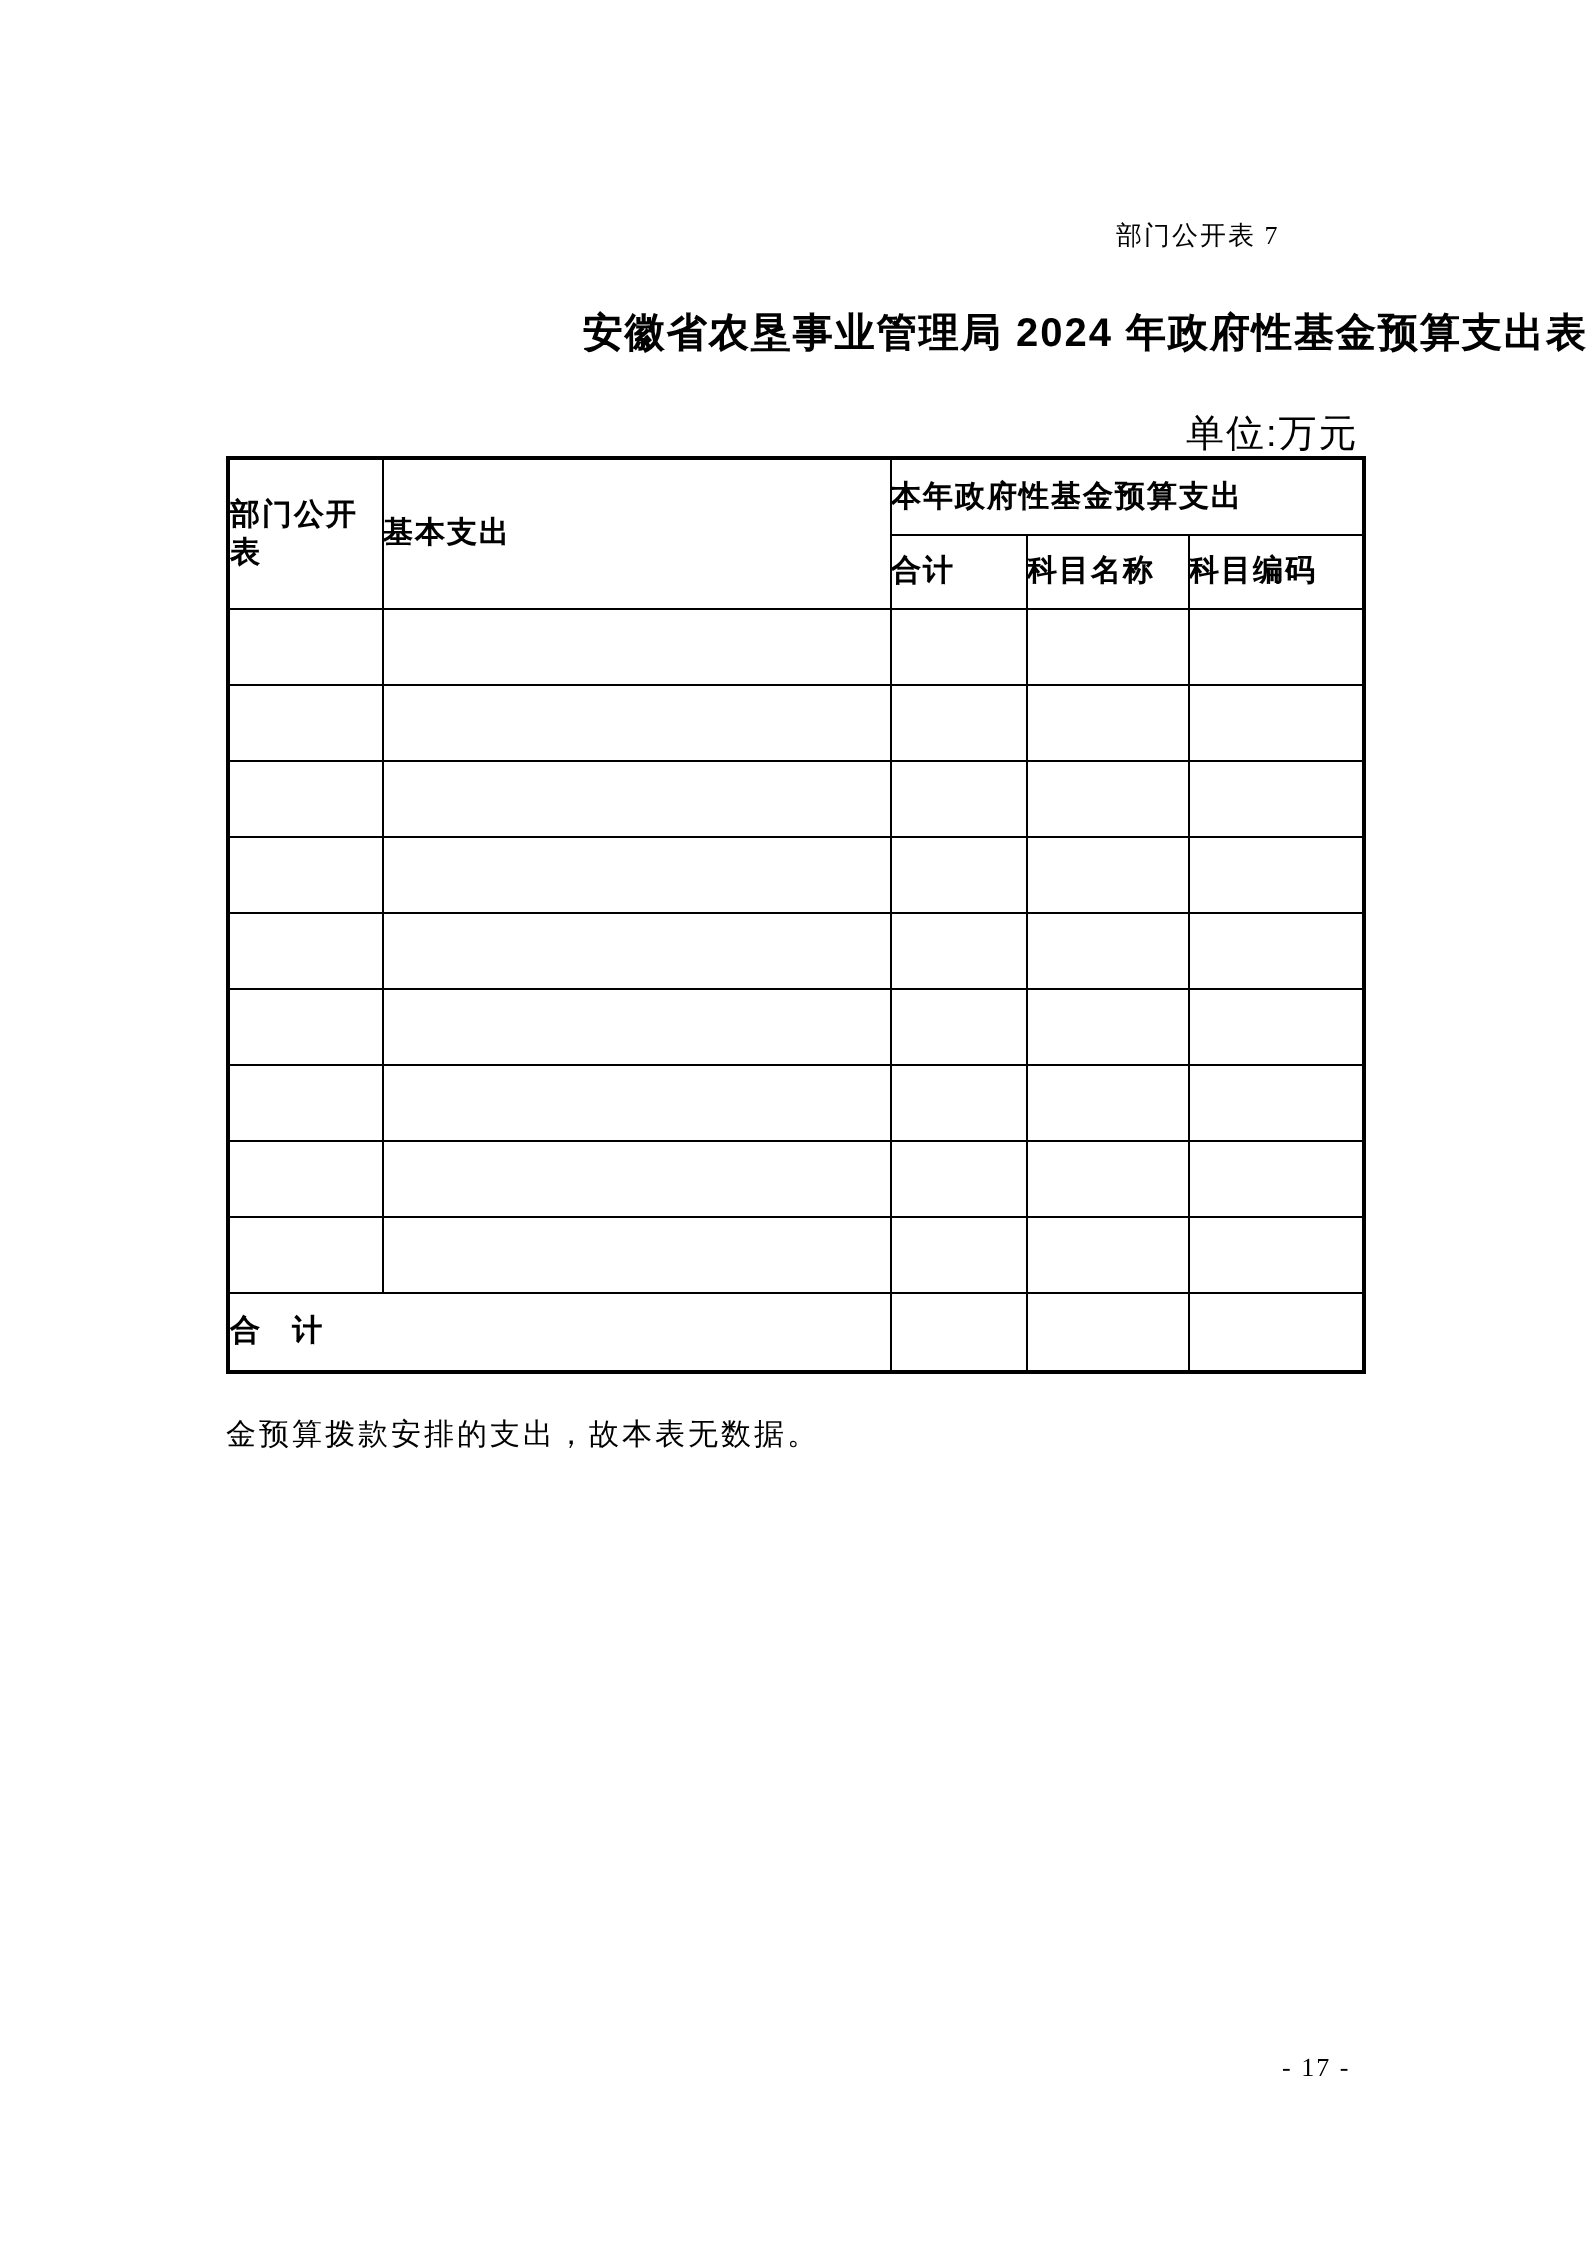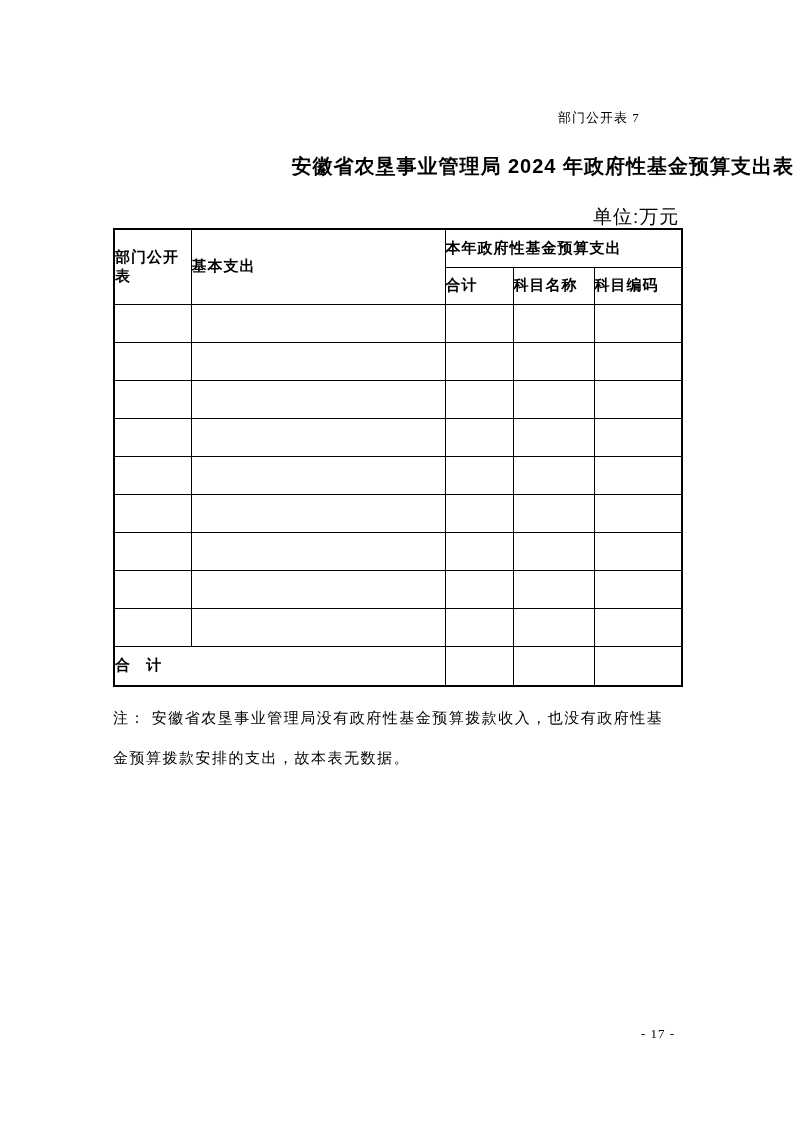--- a/index.html
+++ b/index.html
@@ -194,19 +194,18 @@
       <tr class="total-row">
         <td colspan="2" class="total-label">合 计</td>
         <td></td>
         <td></td>
         <td></td>
       </tr>
     </tbody>
   </table>
 
   <div class="note">
-    <div class="note-line">注： 安徽省农垦事业管理局没有政府性基金预算拨款收入，也没有政府性基</div>
     <div class="note-line">金预算拨款安排的支出，故本表无数据。</div>
   </div>
 
   <div class="page-number">- 17 -</div>
 
 </div>
 
 </body></html>

